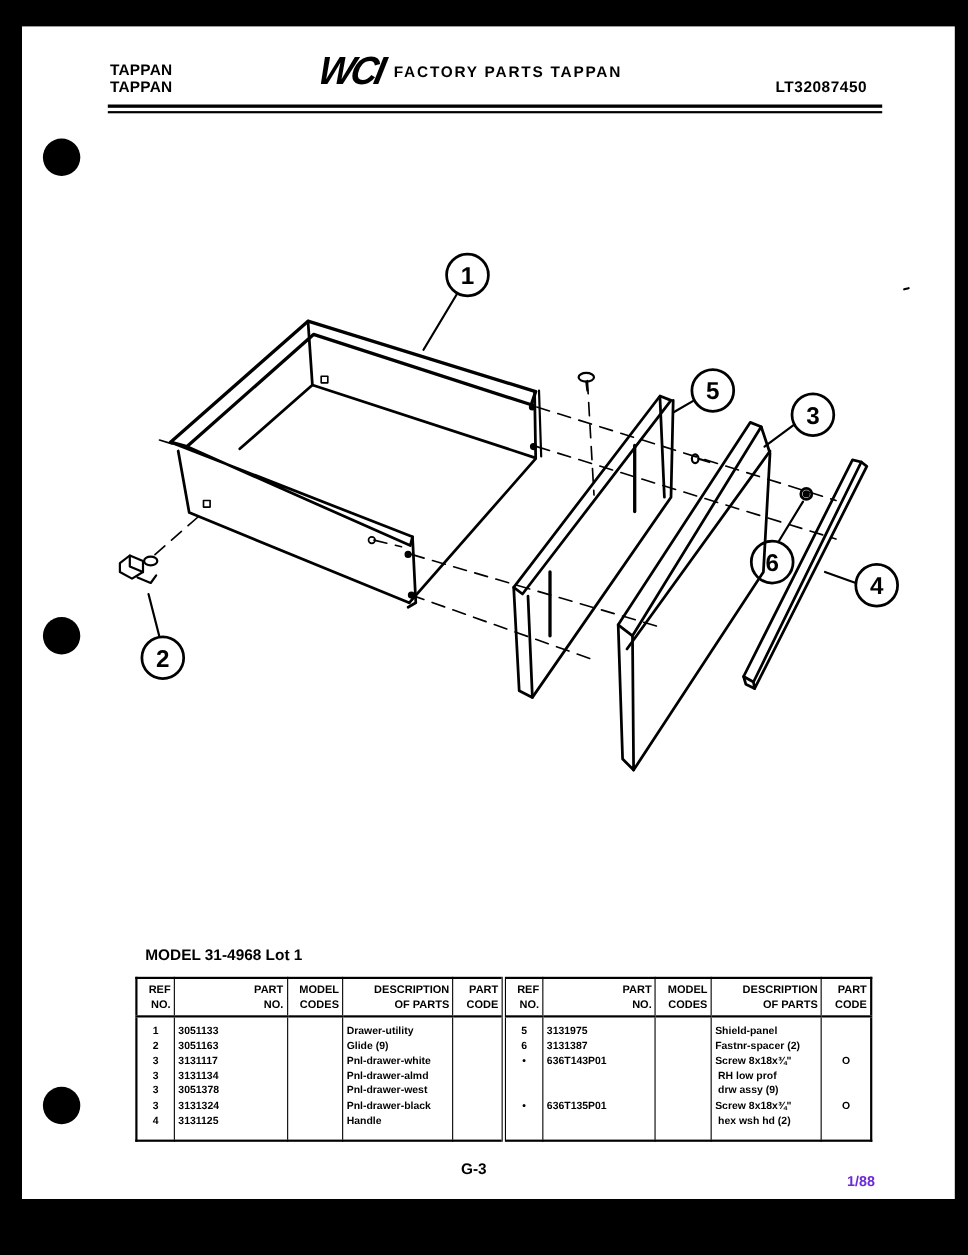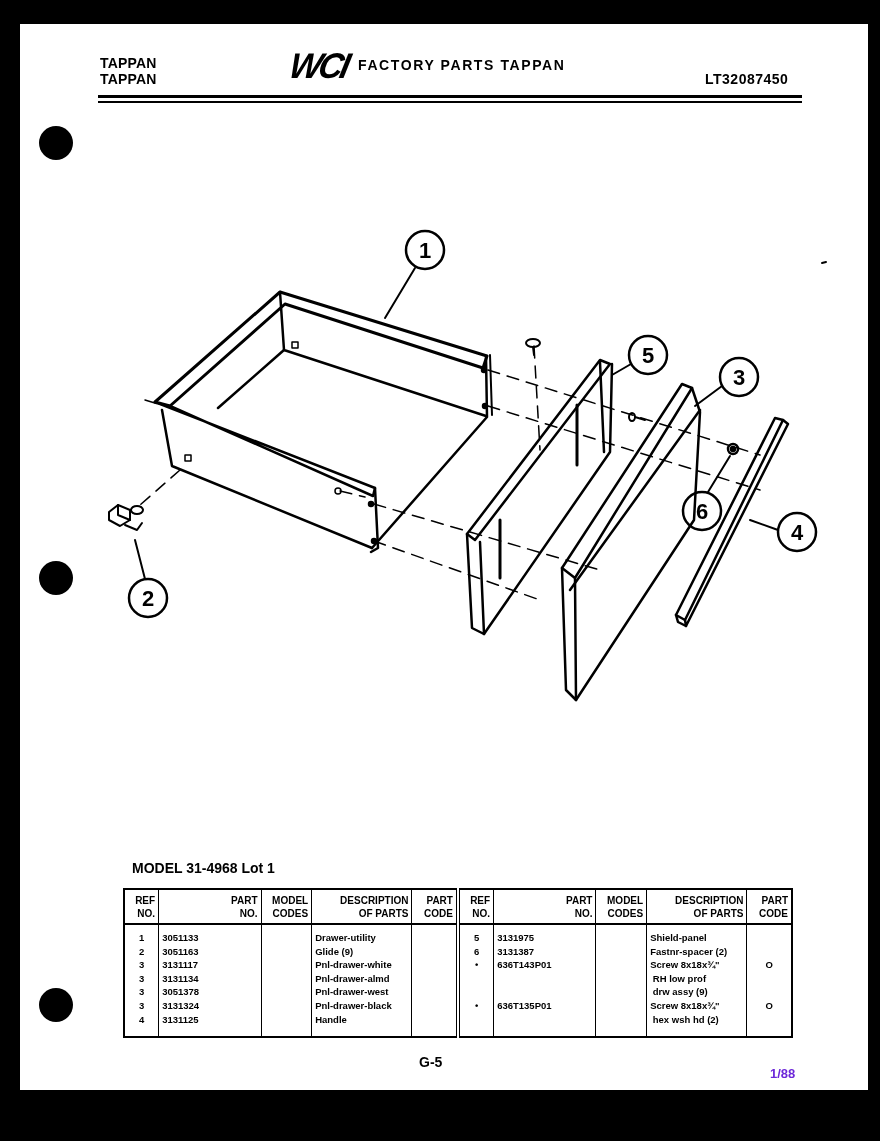--- a/index.html
+++ b/index.html
@@ -245,15 +245,15 @@
         <td class="ctr" style="border-right:none">
 
 O
 
 
 O</td>
       </tr>
     </tbody>
   </table>
 
-  <div class="abs footer-g">G-5</div>
+  <div class="abs footer-g">G-3</div>
   <div class="abs footer-date">1/88</div>
 </div>
 
 </body></html>

